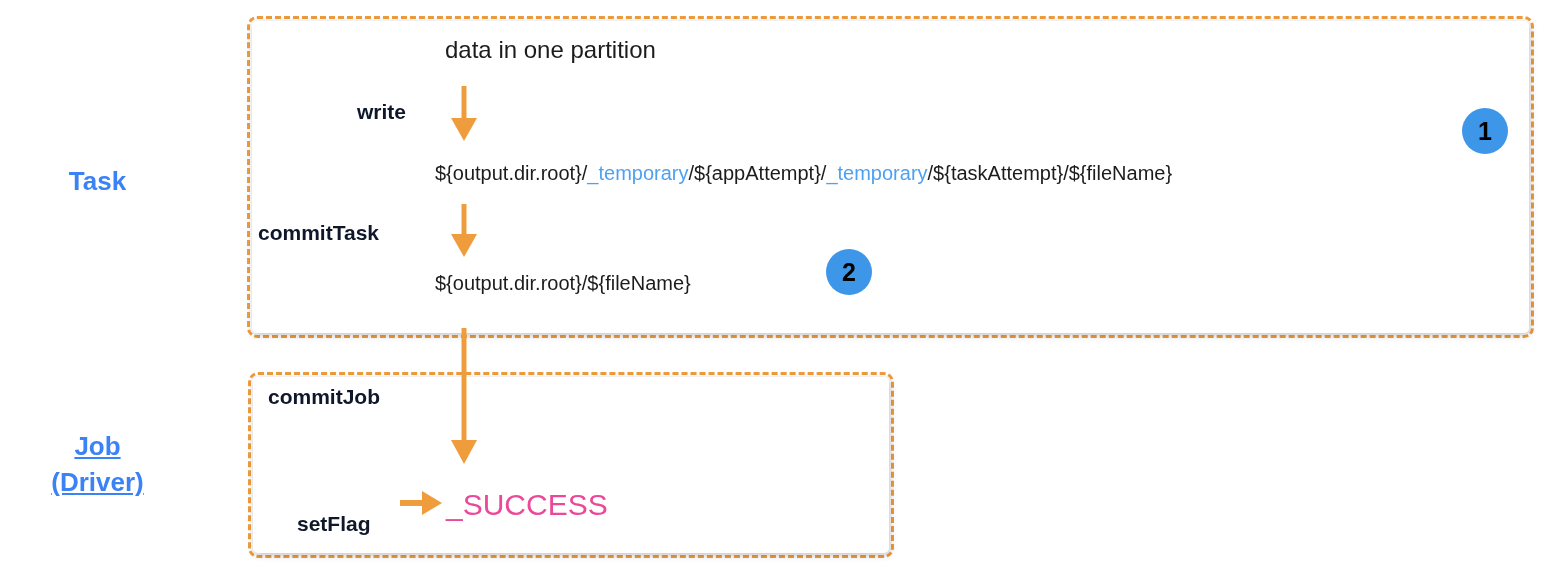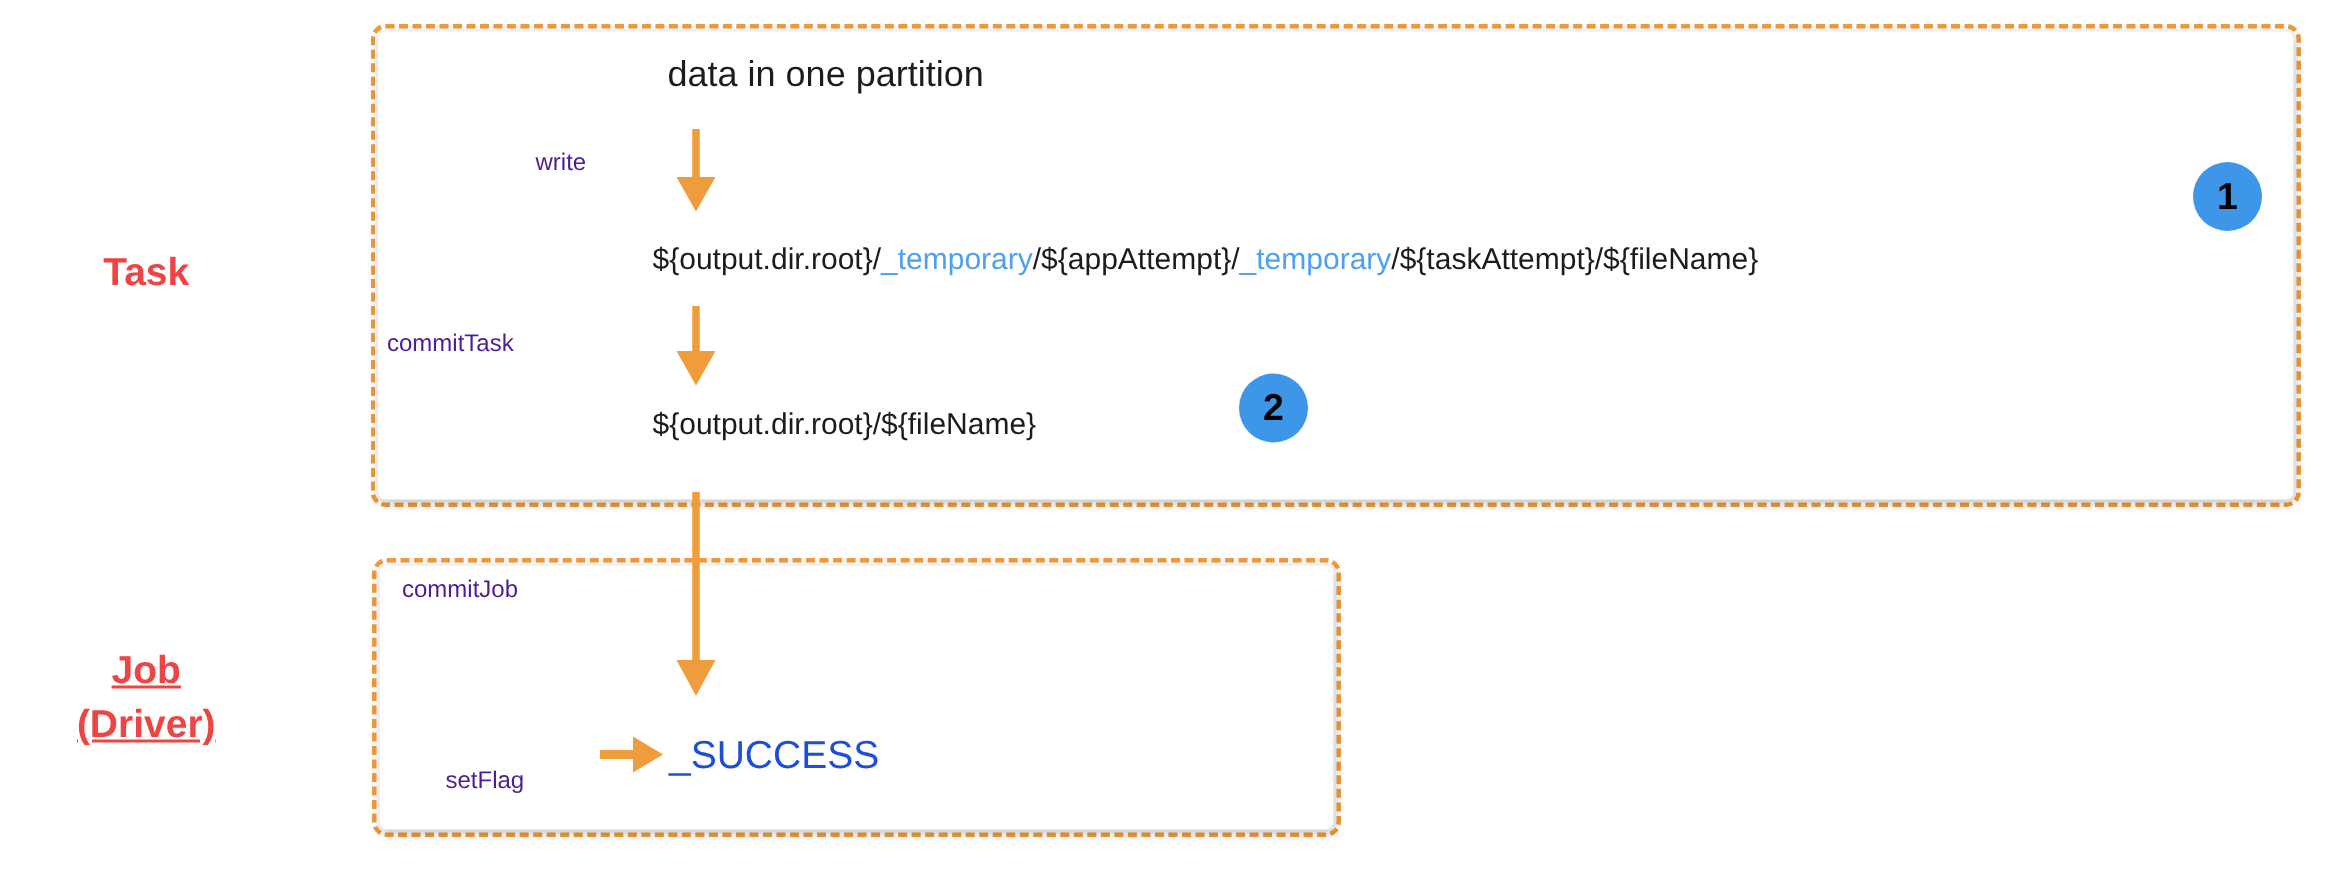--- a/index.html
+++ b/index.html
@@ -33,34 +33,34 @@
 
   
   .side-label {
     position: absolute;
     left: 5px;
     width: 185px;
     text-align: center;
     font-size: 26px;
     font-weight: bold;
     line-height: 36px;
-    color: #ef4444;
+    color: #3b82f6;
     z-index: 2;
   }
   .task-side { top: 163px; }
   .job-side  { top: 428px; text-decoration: underline; }
 
   
   .txt { position: absolute; white-space: nowrap; z-index: 2; }
 
   .plain-txt   { font-size: 24px; color: #1c1c1e; }
   .path-txt    { font-size: 20px; color: #1c1c1e; }
-  .red-label   { font-size: 16px; font-weight: normal; color: #4c1d95; }
+  .red-label   { font-size: 21px; font-weight: bold; color: #0f172a; }
   .seg-blue    { color: #4EA1F1; }
-  .success-txt { font-size: 26px; color: #1d4ed8; }
+  .success-txt { font-size: 30px; color: #ec4899; }
 
   .partition   { left: 445px; top: 36px; }
   .write-lbl   { left: 357px; top: 100px; }
   .temp-path   { left: 435px; top: 162px; }
   .committask-lbl { left: 258px; top: 221px; }
   .final-path  { left: 435px; top: 272px; }
   .commitjob-lbl { left: 268px; top: 385px; }
   .setflag-lbl { left: 297px; top: 512px; }
   .success     { left: 446px; top: 488px; }
 

